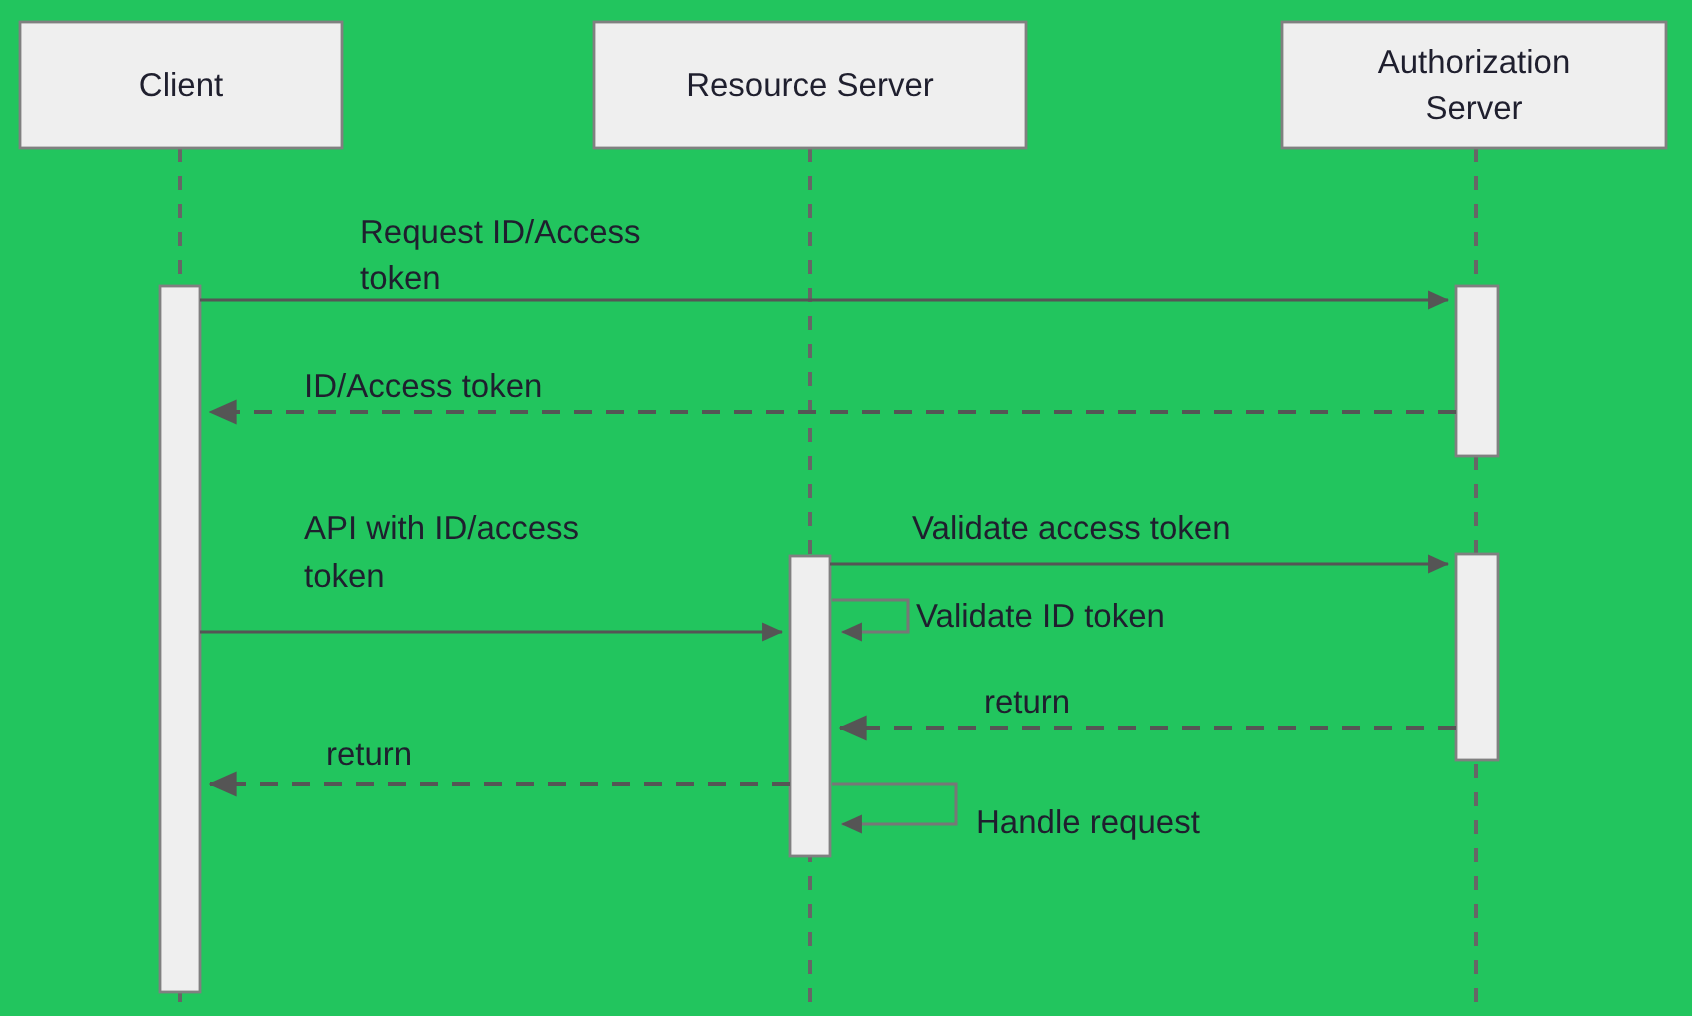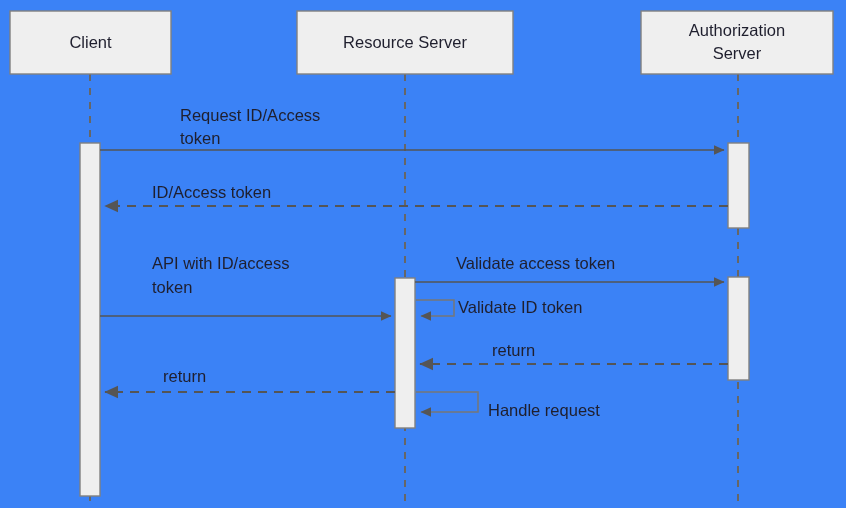--- a/index.html
+++ b/index.html
@@ -7,21 +7,21 @@
     padding: 0;
     background: #ffffff;
   }
   body {
     font-family: "Liberation Sans", sans-serif;
   }
   #canvas {
     position: relative;
     width: 846px;
     height: 508px;
-    background: #3b82f6;
+    background: #22c55e;
     overflow: hidden;
   }
   #diagram-svg {
     position: absolute;
     left: 0;
     top: 0;
   }
   .lifeline-title {
     font-size: 16.5px;
     fill: #1f1f2e;

